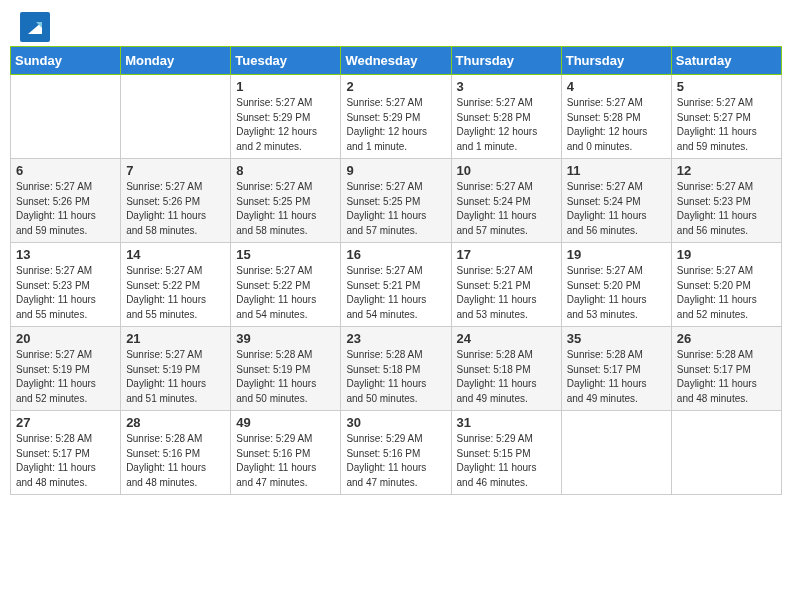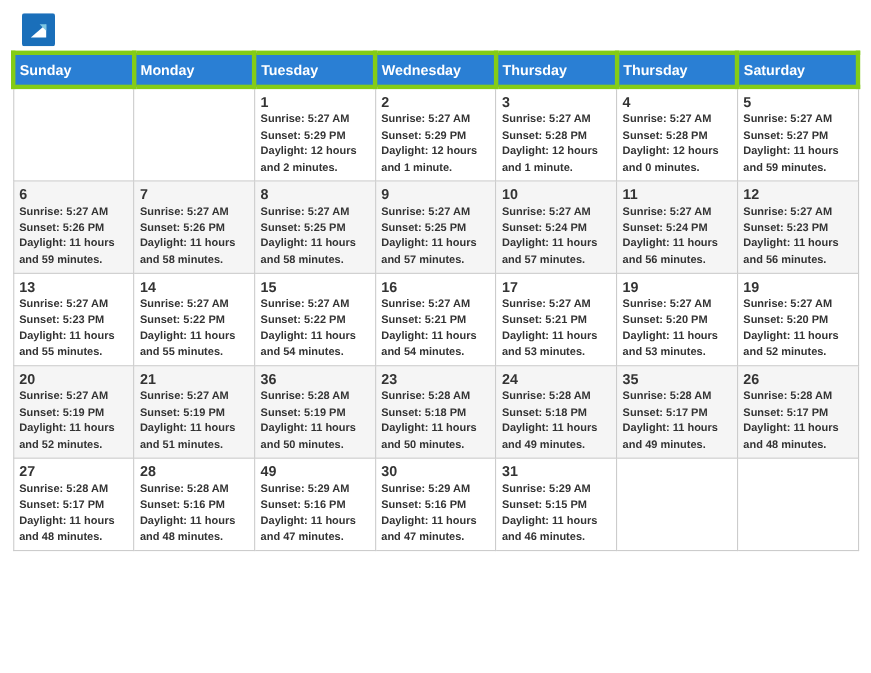--- a/index.html
+++ b/index.html
@@ -58,21 +58,21 @@
       margin: 0;
       padding: 0 8px 8px 8px;
     }
     .calendar th {
       background: #2a7fd4;
       color: #fff;
       font-size: 13px;
       font-weight: bold;
       padding: 6px 4px;
       text-align: left;
-      border: 4px solid #84cc16;
+      border: 1px solid #84cc16;
     }
     .calendar td {
       vertical-align: top;
       border: 1px solid #ccc;
       padding: 4px 5px;
       font-size: 10.5px;
       color: #333;
       width: 14.28%;
       min-height: 80px;
       background: #fff;
@@ -83,21 +83,20 @@
     .day-number {
       font-size: 13px;
       font-weight: bold;
       display: block;
       margin-bottom: 2px;
     }
     .day-info {
       font-size: 10px;
       line-height: 1.45;
       color: #333;
-      font-weight: bold;
     }
     .empty-cell {
       background: #fff !important;
     }
     .calendar-wrapper {
       padding: 0 10px 10px 10px;
     }
   </style>
 </head>
 <body>
@@ -263,21 +262,21 @@
 Sunset: 5:19 PM
 Daylight: 11 hours and 52 minutes.</div>
           </td>
           <td>
             <span class="day-number">21</span>
             <div class="day-info" style="white-space: pre-line;">Sunrise: 5:27 AM
 Sunset: 5:19 PM
 Daylight: 11 hours and 51 minutes.</div>
           </td>
           <td>
-            <span class="day-number">36</span>
+            <span class="day-number">39</span>
             <div class="day-info" style="white-space: pre-line;">Sunrise: 5:28 AM
 Sunset: 5:19 PM
 Daylight: 11 hours and 50 minutes.</div>
           </td>
           <td>
             <span class="day-number">23</span>
             <div class="day-info" style="white-space: pre-line;">Sunrise: 5:28 AM
 Sunset: 5:18 PM
 Daylight: 11 hours and 50 minutes.</div>
           </td>

